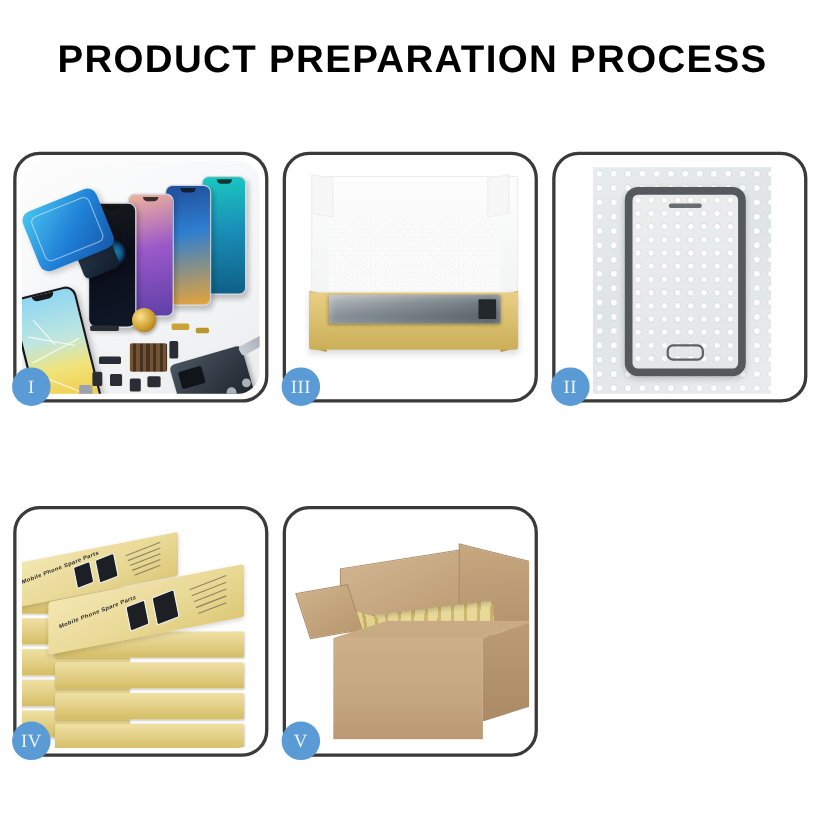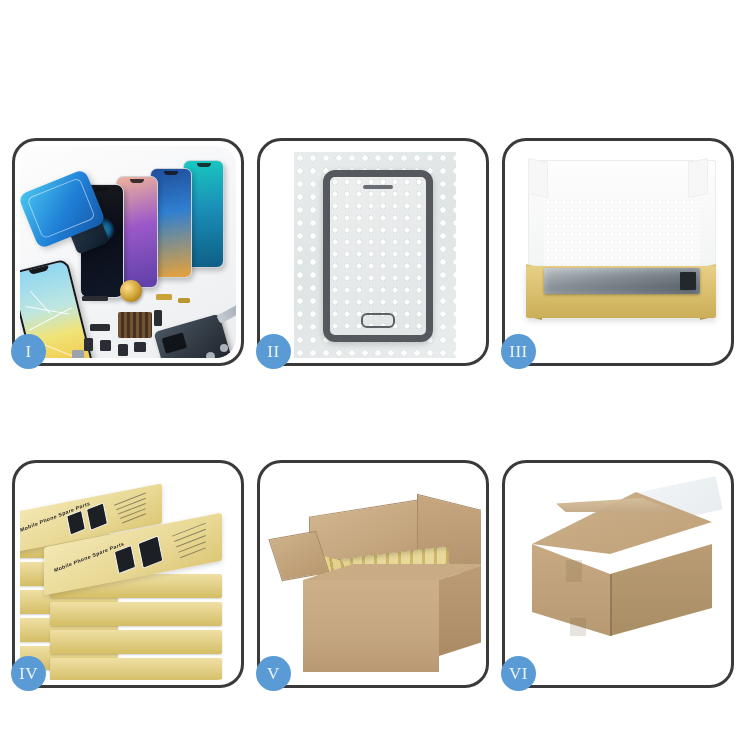--- a/index.html
+++ b/index.html
@@ -209,20 +209,21 @@
   .wrap6{position:absolute;left:130px;top:16px;width:80px;height:34px;
     background:linear-gradient(150deg,rgba(240,244,246,.95),rgba(216,224,228,.6));
     transform:rotate(-12deg);border-radius:2px;}
 </style>
 </head>
 <body>
 
 <div class="page">
 
   <div class="header">
+    <div class="title">PRODUCT PREPARATION PROCESS</div>
   </div>
 
   <div class="grid">
 
     <div class="panel">
       <div class="panel-inner">
         <div class="p1">
           <div class="ph fan4">
               <span class="notch"></span>
             </div>
@@ -259,45 +260,45 @@
           <i class="cmp" style="left:52px;top:204px;width:12px;height:14px;background:#9aa3ab;"></i>
           <i class="cmp" style="left:186px;top:206px;width:9px;height:9px;background:#aab2b9;border-radius:50%;"></i>
           <i class="cmp" style="left:200px;top:198px;width:8px;height:8px;background:#aab2b9;border-radius:50%;"></i>
         </div>
       </div>
       <div class="badge">I</div>
     </div>
 
     <div class="panel">
       <div class="panel-inner">
-        <div class="p2">
-          <div class="bubblebg"></div>
-          <div class="glass">
-            <span class="earpiece"></span>
-            <span class="homebtn"></span>
-          </div>
-        </div>
-      </div>
-      <div class="badge">II</div>
-    </div>
-
-    <div class="panel">
-      <div class="panel-inner">
         <div class="p3">
           <div class="lid"></div>
           <div class="lidflapL"></div>
           <div class="lidflapR"></div>
           <div class="foam"></div>
           <div class="boxfrontL"></div>
           <div class="boxfrontR"></div>
           <div class="boxbase"></div>
           <div class="prod"></div>
         </div>
       </div>
       <div class="badge">III</div>
+    </div>
+
+    <div class="panel">
+      <div class="panel-inner">
+        <div class="p2">
+          <div class="bubblebg"></div>
+          <div class="glass">
+            <span class="earpiece"></span>
+            <span class="homebtn"></span>
+          </div>
+        </div>
+      </div>
+      <div class="badge">II</div>
     </div>
 
     <div class="panel">
       <div class="panel-inner">
         <div class="p4">
           <div class="stack">
 
             <i class="sbox" style="left:-6px;top:66px;width:104px;"></i>
             <i class="sbox" style="left:-6px;top:94px;width:104px;"></i>
             <i class="sbox" style="left:-6px;top:122px;width:104px;"></i>
@@ -347,30 +348,15 @@
           <div class="goldfill2"></div>
           <div class="flapLeft"></div>
           <div class="cartonTop"></div>
           <div class="cartonSide"></div>
           <div class="cartonFront"></div>
         </div>
       </div>
       <div class="badge">V</div>
     </div>
 
-    <div class="panel">
-      <div class="panel-inner">
-        <div class="p6">
-          <div class="wrap6"></div>
-          <div class="c6top"></div>
-          <div class="tape"></div>
-          <div class="c6left"></div>
-          <div class="c6right"></div>
-          <i class="seam" style="left:100px;top:106px;width:2px;height:62px;"></i>
-          <i class="seam" style="left:56px;top:92px;width:16px;height:22px;opacity:.35;"></i>
-          <i class="seam" style="left:60px;top:150px;width:16px;height:18px;opacity:.35;"></i>
-        </div>
-      </div>
-      <div class="badge">VI</div>
-    </div>
 
   </div>
 </div>
 
 </body></html>

